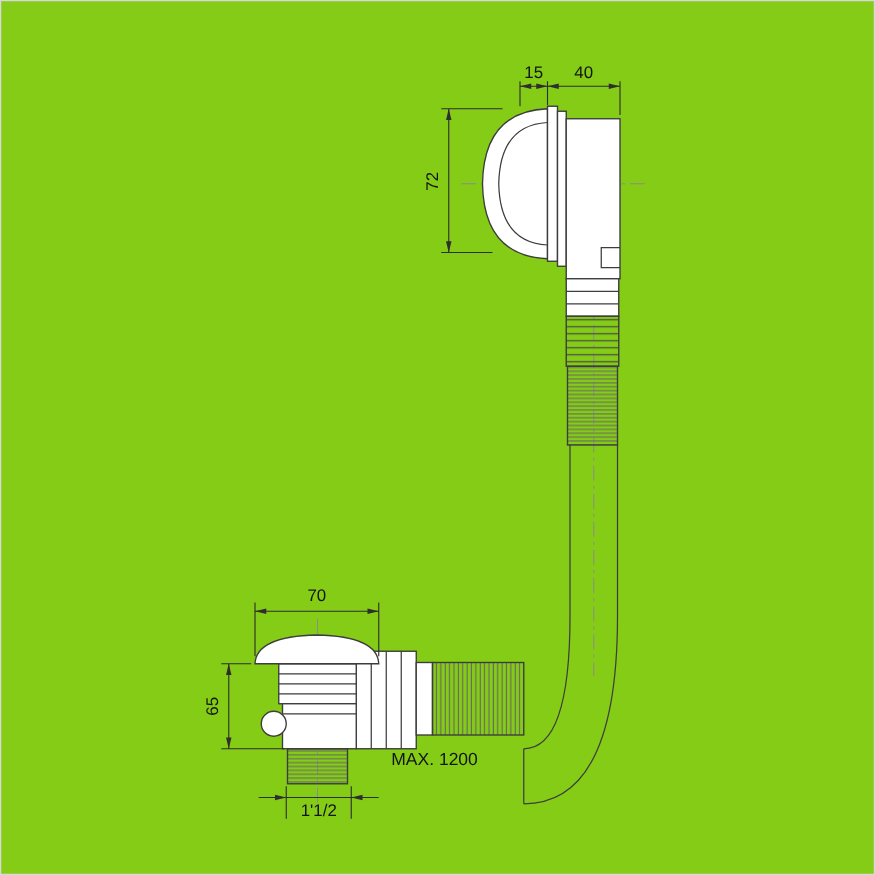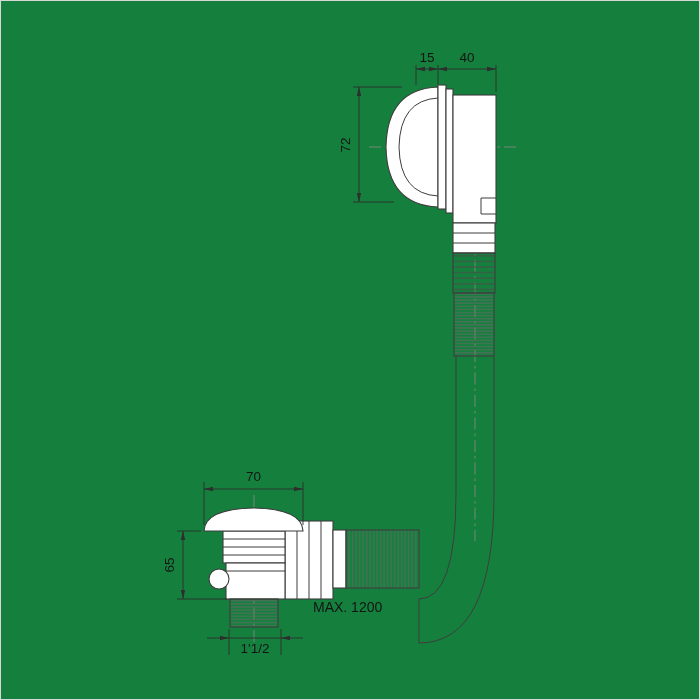--- a/index.html
+++ b/index.html
@@ -1,17 +1,17 @@
 <!DOCTYPE html>
 <html><head>
 <meta charset="utf-8">
 <style>
   html,body{margin:0;padding:0;background:#ffffff;}
   .canvas{
-    width:700px;height:700px;position:relative;background:#15803d;
+    width:700px;height:700px;position:relative;background:#84cc16;
     border:1px solid #d8d8d8;box-sizing:border-box;
     font-family:"Liberation Sans",sans-serif;overflow:hidden;
   }
   svg{display:block;}
   .outline{fill:#ffffff;stroke:#3d3d3d;stroke-width:1.1;}
   .thin{stroke:#3d3d3d;stroke-width:1;fill:none;}
   .dim{stroke:#2e2e2e;stroke-width:0.9;fill:none;}
   .center{stroke:#8c8c8c;stroke-width:0.8;stroke-dasharray:12 4 2.5 4;fill:none;}
   .arrow{fill:#2e2e2e;stroke:none;}
   .dimtext{font-size:13.5px;fill:#141414;font-family:"Liberation Sans",sans-serif;}

